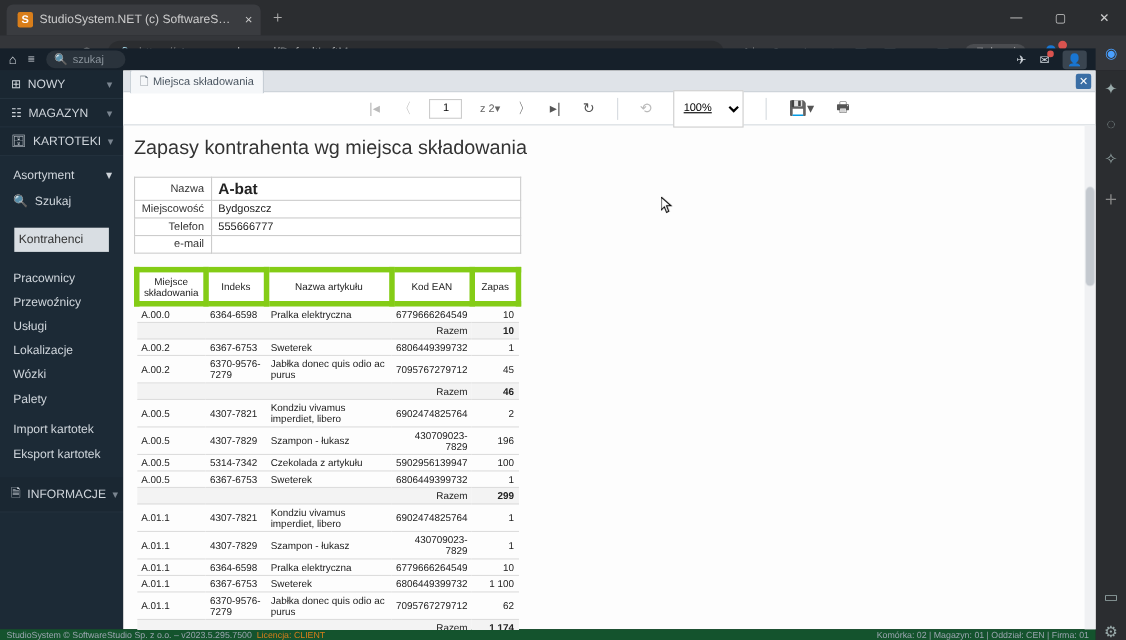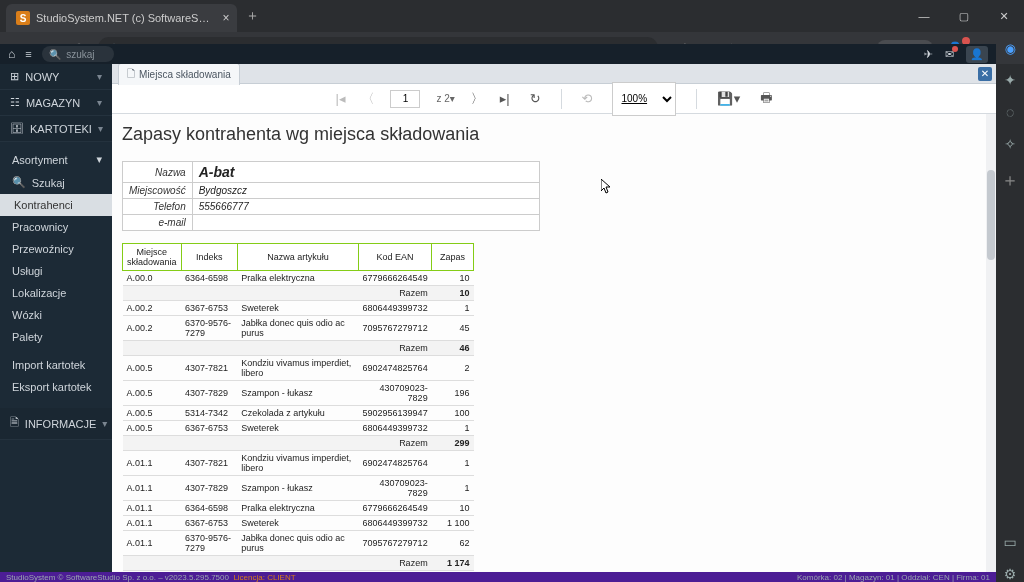--- a/index.html
+++ b/index.html
@@ -35,63 +35,63 @@
 
 .app-body { position:absolute; left:0; right:28px; top:64px; bottom:10px; display:flex; }
 
 
 .sidebar { width:112px; background:#1c2a36; color:#cfd5db; font-size:11px; display:flex; flex-direction:column; }
 .sb-section { padding:6px 10px; display:flex; align-items:center; gap:6px; border-bottom:1px solid #24323e; cursor:pointer; }
 .sb-section.head { background:#1a2732; font-size:11px; font-weight:500; }
 .sb-section .chev { margin-left:auto; font-size:10px; color:#7a8590; }
 .sb-kart { background:#1a2732; }
 .sb-item { padding:5px 10px 5px 12px; color:#cfd5db; cursor:pointer; }
-.sb-item.active { background:#d9dee3; color:#333; border-left:0; margin:0; padding-left:14px; border-radius:0; }
+.sb-item.active { background:#d9dee3; color:#333; border-left:0; margin:13px; padding-left:4px; border-radius:0; }
 .sb-sub { padding:5px 10px 5px 12px; color:#cfd5db; display:flex; align-items:center; gap:6px; }
 .sb-fill { flex:1; }
 
 
 .main { flex:1; background:#fdfdfd; position:relative; overflow:hidden; }
 .doc-tab-row { height:20px; background:#dfe3e8; border-bottom:1px solid #c7ced5; display:flex; align-items:center; font-size:10px; color:#4a5560; }
 .doc-tab { background:#f5f7f9; border:1px solid #c7ced5; border-bottom:none; padding:2px 8px; margin-left:6px; border-radius:3px 3px 0 0; display:flex; align-items:center; gap:4px; }
 .doc-tab-x { margin-left:auto; margin-right:4px; width:14px; height:14px; background:#3a6ea5; color:#fff; display:flex; align-items:center; justify-content:center; font-size:10px; border-radius:2px; }
 
 .toolbar { height:30px; background:#fff; border-bottom:1px solid #d5dadf; display:flex; align-items:center; justify-content:center; gap:20px; font-size:13px; color:#555; }
 .tb-group { display:flex; align-items:center; gap:16px; }
 .tb-input { width:30px; height:18px; border:1px solid #ccc; font-size:10px; text-align:center; }
 .tb-zoom { width:64px; height:34px; border:1px solid #ccc; font-size:10px; padding-left:4px; background:#fff;text-decoration:underline; }
 .tb-sep { height:20px; border-left:1px solid #d5dadf; }
 
 .report { padding:10px 10px; color:#222; overflow:auto; height:calc(100% - 50px); }
 .report-title { font-size:18px; margin-bottom:16px; font-weight:400; color:#333; }
 
-.hdr-table { border:1px solid #bbb; border-collapse:collapse; font-size:10px; width:418px;font-style:italic; }
+.hdr-table { border:1px solid #bbb; border-collapse:collapse; font-size:10px; width:352px; }
 .hdr-table td { border:1px solid #ccc; padding:2px 6px; }
 .hdr-table td.lbl { text-align:right; width:68px; color:#333; background:#fff; }
 .hdr-table td.val { background:#fff; }
 .hdr-name { font-size:14px; font-weight:700; }
 
 .data-table { margin-top:12px; border-collapse:collapse; font-size:9px; width:352px; color:#222; }
-.data-table th { border:1px solid #84cc16; padding:3px 4px; font-weight:400; background:#fff; text-align:center; }
+.data-table th { border:5px solid #84cc16; padding:3px 4px; font-weight:400; background:#fff; text-align:center; }
 .data-table th.ms { width:40px; }
 .data-table th.idx { width:62px; }
 .data-table th.nazwa { width:140px; }
 .data-table th.kod { width:66px; }
 .data-table th.zapas { width:44px; }
 .data-table td { border-bottom:1px solid #ddd; padding:2px 4px; }
 .data-table tr.sum td { background:#f3f3f3; font-style:normal; }
 .data-table td.r { text-align:right; }
 .data-table td.sumlbl { text-align:right;margin-top:40px; }
 .data-table td.sumval { text-align:right; font-weight:700; }
 
 .scrollbar-v { position:absolute; right:0; top:50px; bottom:0; width:10px; background:#f0f1f3; }
 .scrollbar-v .thumb { position:absolute; left:1px; right:1px; top:56px; height:90px; background:#c4c9cf; border-radius:4px; }
 
 
-.status { position:absolute; left:0; right:28px; bottom:0; height:10px; background:#4c1d95; color:#9aa5af; font-size:8px; display:flex; align-items:center; padding:0 6px; }
+.status { position:absolute; left:0; right:28px; bottom:0; height:10px; background:#14532d; color:#9aa5af; font-size:8px; display:flex; align-items:center; padding:0 6px; }
 .status .right { margin-left:auto; }
 .status .orange { color:#d97e1a; }
 
 .cursor { position:absolute; left:601px; top:179px; width:12px; height:16px; pointer-events:none; z-index:1000; }
 </style>
 </head>
 <body>
 
 <div class="browser-top">
   <div class="tab">

